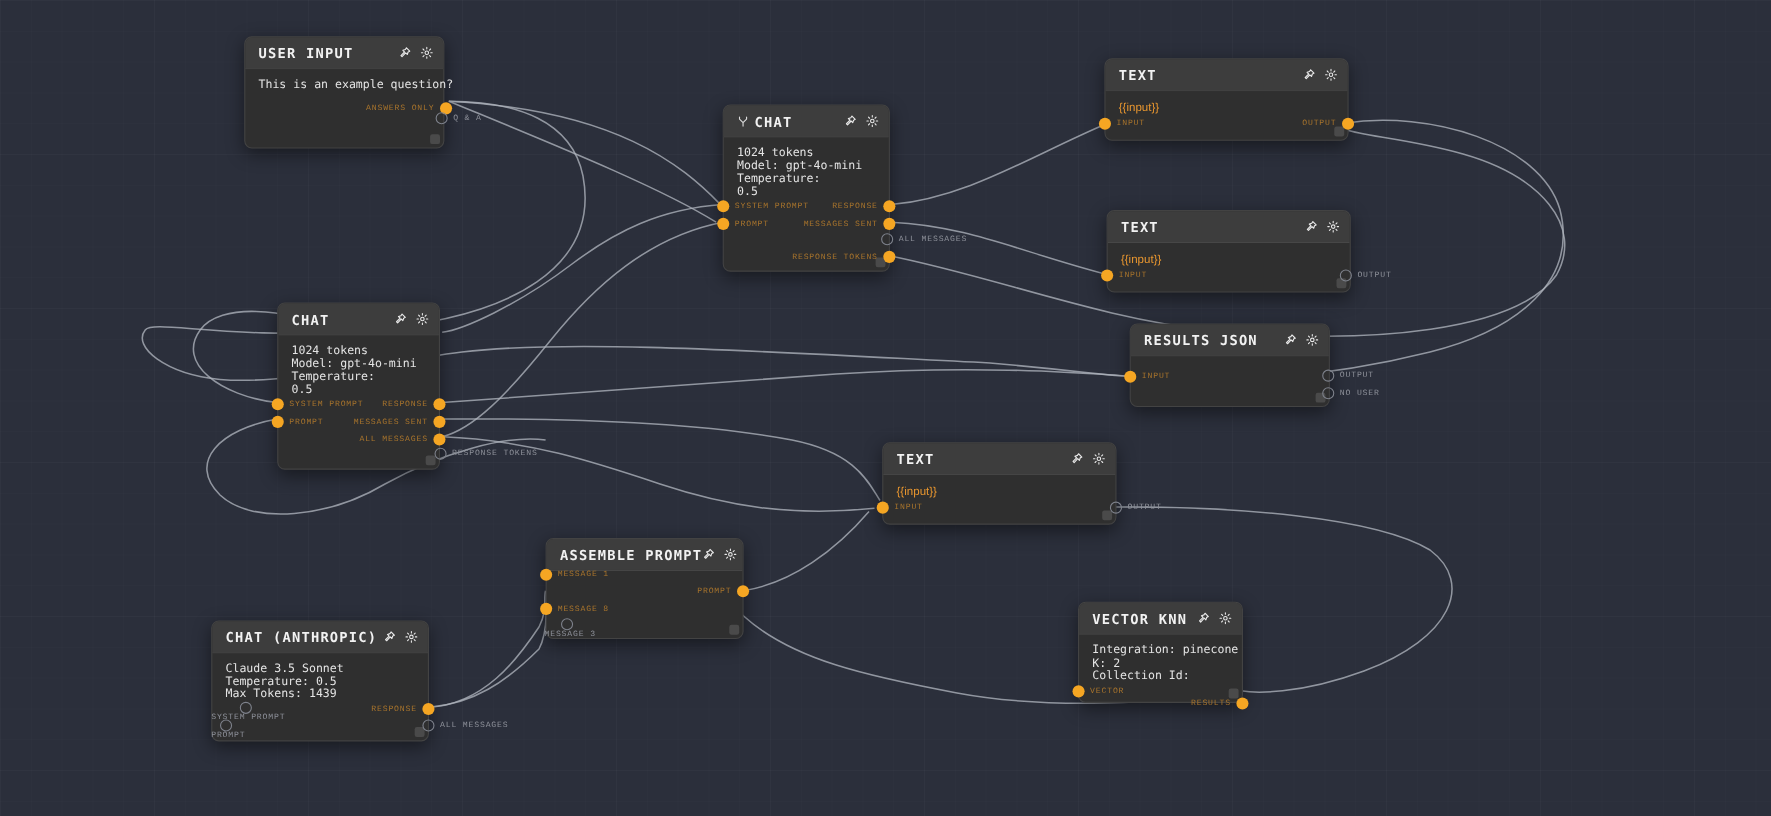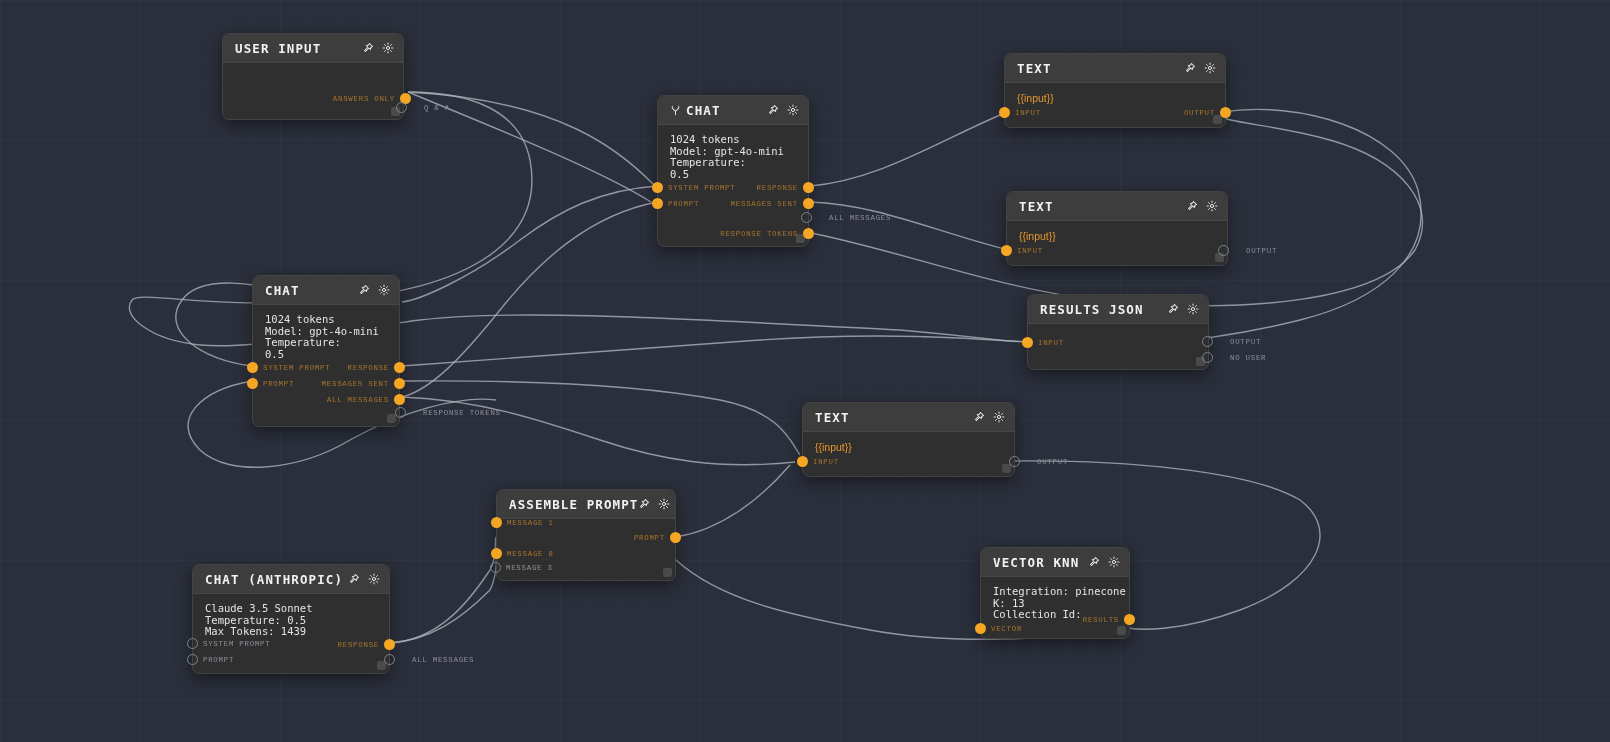--- a/index.html
+++ b/index.html
@@ -111,23 +111,23 @@
   .port .plabel {
     font-size: 7.4px;
     letter-spacing: 0.75px;
     font-family: Liberation Mono, monospace;
   }
   .port.in .plabel { margin-left: 5px; color: #a8742c; }
   .port.out { flex-direction: row-reverse; }
   .port.out .plabel { margin-right: 5px; color: #a8742c; }
   .port.in.ext .plabel { color: #8d9099; }
   .port.out.ext .plabel { color: #8d9099; }
-  .port.ext.in { flex-direction: row; }
+  .port.ext.in { flex-direction: column; }
   .port.ext.out { flex-direction: row; }
-  .port.ext.out .plabel { margin-right: 0; margin-left: 17px; }
+  .port.ext.out .plabel { margin-right: 0; margin-left: 5px; }
   .resize {
     position: absolute;
     right: 3px;
     bottom: 3px;
     width: 9px;
     height: 9px;
     background: #555;
     border-radius: 2px;
     opacity: 0.7;
   }
@@ -152,36 +152,39 @@
       <path d="M 1128 628 C 1060 640 950 645 870 630 C 790 615 720 600 676 560 C 660 545 672 537 676 537"></path>
       <path d="M 676 537 C 720 530 760 500 790 465"></path>
       <path d="M 390 643 C 440 640 470 600 490 570 C 498 555 494 544 496 537"></path>
       <path d="M 390 643 C 430 640 460 620 490 590 C 498 575 496 558 497 552"></path>
       <path d="M 252 366 C 200 360 160 330 182 300 C 200 275 260 280 300 300 C 340 318 360 340 397 345"></path>
       <path d="M 252 381 C 200 390 170 420 200 450 C 230 478 300 470 350 440 C 400 412 460 395 496 400"></path>
       <path d="M 657 186 C 600 190 560 210 520 240 C 470 278 420 300 402 302"></path>
       <path d="M 657 202 C 590 215 540 260 500 310 C 460 360 430 390 402 397"></path>
     </svg>
   <div id="node-layer">
-      <div class="node" style="left: 222px; top: 33px; width: 182px; height: 87px;">
+      <div class="node" style="left: 222px; top: 33px; width: 182px; height: 102px;">
         <div class="node-header">
           <span class="node-title">USER INPUT</span>
           <span class="hdr-icons">
             <span>
               <svg width="12" height="12" viewBox="0 0 24 24" fill="none" stroke="#e9e9e9" stroke-width="2.1" stroke-linecap="round" stroke-linejoin="round">
                 <path d="M15 3l6 6-3 1.5-1.5 4.5-3-3L7 19l-2-2 6.5-6.5-3-3L13 6z"></path>
               </svg>
             </span>
             <span>
               <svg width="12" height="12" viewBox="0 0 24 24" fill="none" stroke="#e9e9e9" stroke-width="2" stroke-linecap="round" stroke-linejoin="round">
                 <circle cx="12" cy="12" r="3.2"></circle>
                 <path d="M12 2.2v2.6M12 19.2v2.6M2.2 12h2.6M19.2 12h2.6M5.1 5.1l1.9 1.9M17 17l1.9 1.9M18.9 5.1L17 7M7 17l-1.9 1.9"></path>
               </svg>
             </span>
           </span>
+        </div>
+        <div class="node-body">
+          <div class="body-line">This is an example question?</div>
         </div>
         <div class="port out" style="left: auto; top: 59px; right: -8px; flex-direction: row-reverse;">
           <span class="dot filled"></span>
           <span class="plabel" style="margin-left: 0px; margin-right: 5px;">ANSWERS ONLY</span>
         </div>
         <div class="resize"></div>
       </div>
       <div class="node" style="left: 657px; top: 95px; width: 152px; height: 152px;">
         <div class="node-header">
           <span style="margin-right: 5px; display: flex;">
@@ -455,28 +458,28 @@
             <span>
               <svg width="12" height="12" viewBox="0 0 24 24" fill="none" stroke="#e9e9e9" stroke-width="2" stroke-linecap="round" stroke-linejoin="round">
                 <circle cx="12" cy="12" r="3.2"></circle>
                 <path d="M12 2.2v2.6M12 19.2v2.6M2.2 12h2.6M19.2 12h2.6M5.1 5.1l1.9 1.9M17 17l1.9 1.9M18.9 5.1L17 7M7 17l-1.9 1.9"></path>
               </svg>
             </span>
           </span>
         </div>
         <div class="node-body">
           <div class="body-line">Integration: pinecone</div>
-          <div class="body-line">K: 13</div>
+          <div class="body-line">K: 2</div>
           <div class="body-line">Collection Id:</div>
         </div>
         <div class="port in" style="left: -6px; top: 75px;">
           <span class="dot filled"></span>
           <span class="plabel">VECTOR</span>
         </div>
-        <div class="port out" style="left: auto; top: 66px; right: -6px; flex-direction: row-reverse; margin-left: 12px;">
+        <div class="port out" style="left: auto; top: 86px; right: -6px; flex-direction: row-reverse; margin-left: 12px;">
           <span class="dot filled"></span>
           <span class="plabel" style="margin-left: 0px; margin-right: 5px;">RESULTS</span>
         </div>
         <div class="resize"></div>
       </div>
     </div>
 <div class="port out ext" style="left: 396px; top: 102px; position: absolute; z-index: 6;">
       <span class="dot hollow"></span>
       <span class="plabel">Q &amp; A</span>
     </div>

